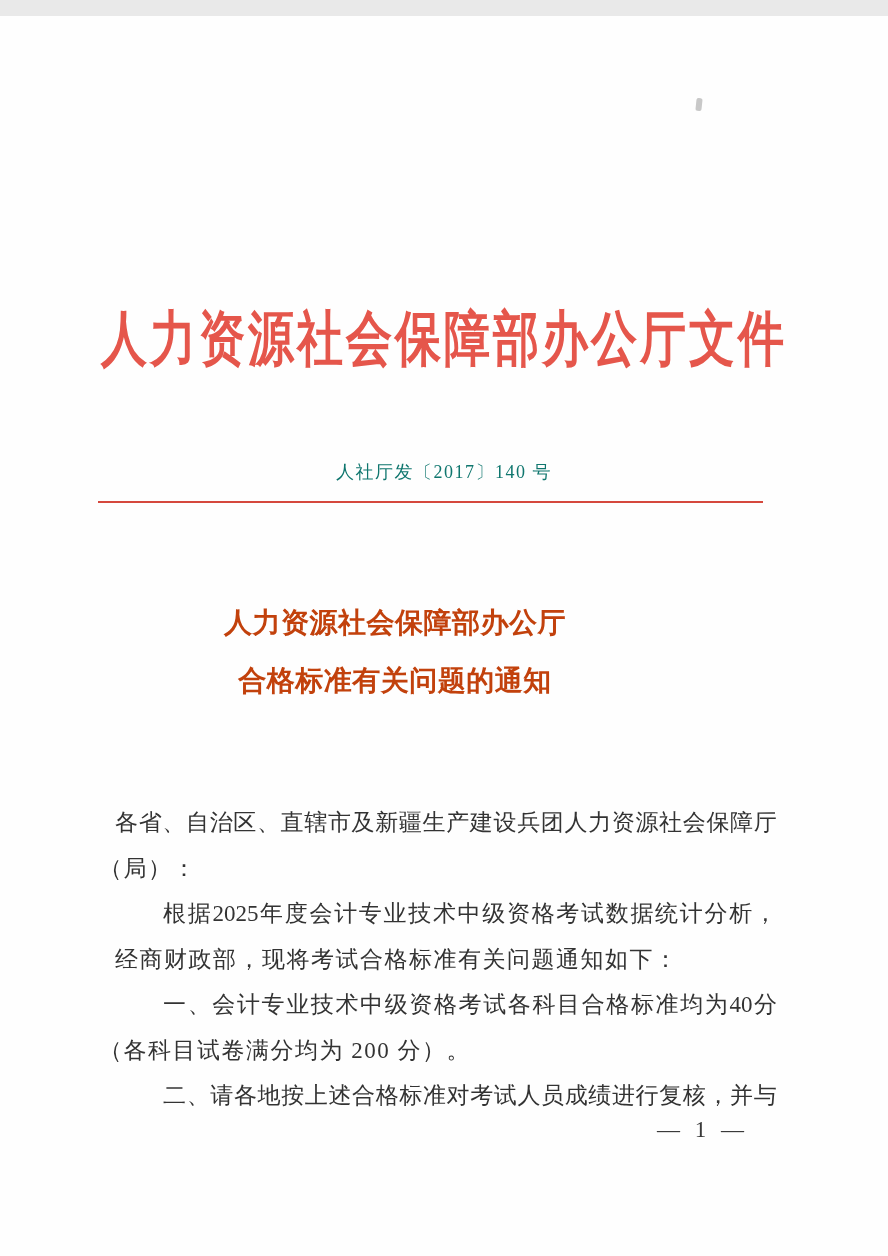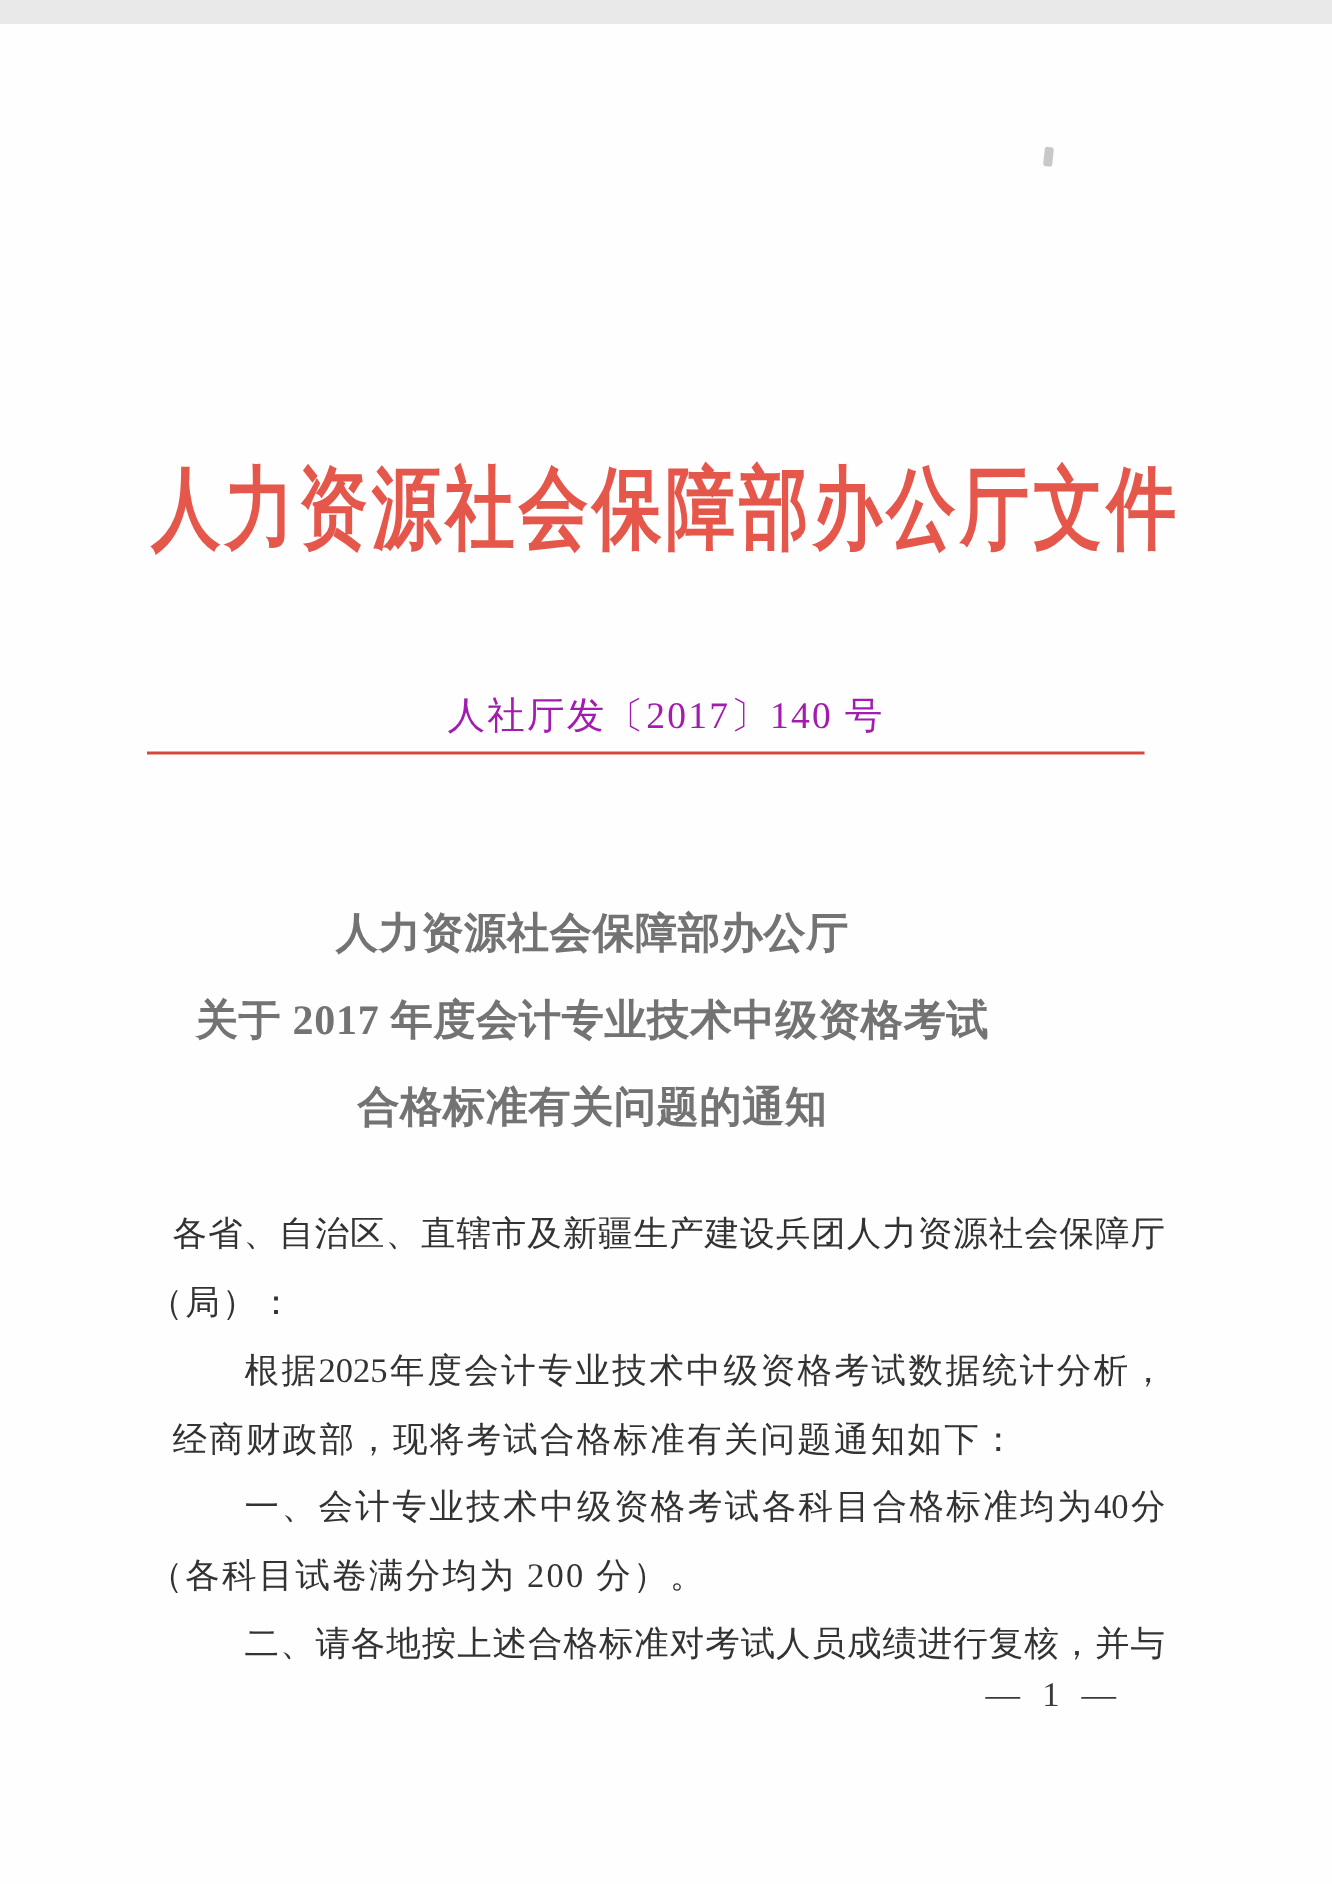--- a/index.html
+++ b/index.html
@@ -30,23 +30,23 @@
     line-height: 1.1;
   }
 
   
   .doc-number {
     position: absolute;
     top: 444px;
     left: 0;
     width: 888px;
     text-align: center;
-    font-size: 25px;
+    font-size: 18px;
     letter-spacing: 1.5px;
-    color: #a21caf;
+    color: #0f766e;
     white-space: nowrap;
   }
 
   
   .red-rule {
     position: absolute;
     top: 485px;
     left: 98px;
     width: 665px;
     height: 2px;
@@ -56,21 +56,21 @@
   
   .doc-title {
     position: absolute;
     top: 578px;
     left: 0;
     width: 790px;
     text-align: center;
     font-size: 28px;
     font-weight: bold;
     letter-spacing: 0.5px;
-    color: #737373;
+    color: #c2410c;
   }
   .doc-title .t-line { line-height: 58px; white-space: nowrap; }
 
   
   .doc-body {
     position: absolute;
     top: 784px;
     left: 115px;
     width: 662px;
     font-size: 23px;
@@ -114,21 +114,20 @@
   <div class="speck"></div>
 
   <div class="red-header">人力资源社会保障部办公厅文件</div>
 
   <div class="doc-number">人社厅发〔2017〕140 号</div>
 
   <div class="red-rule"></div>
 
   <div class="doc-title">
     <div class="t-line">人力资源社会保障部办公厅</div>
-    <div class="t-line">关于 2017 年度会计专业技术中级资格考试</div>
     <div class="t-line">合格标准有关问题的通知</div>
   </div>
 
   <div class="doc-body">
     <div class="line jline">
         <span>各</span>
         <span>省</span>
         <span>、</span>
         <span>自</span>
         <span>治</span>

